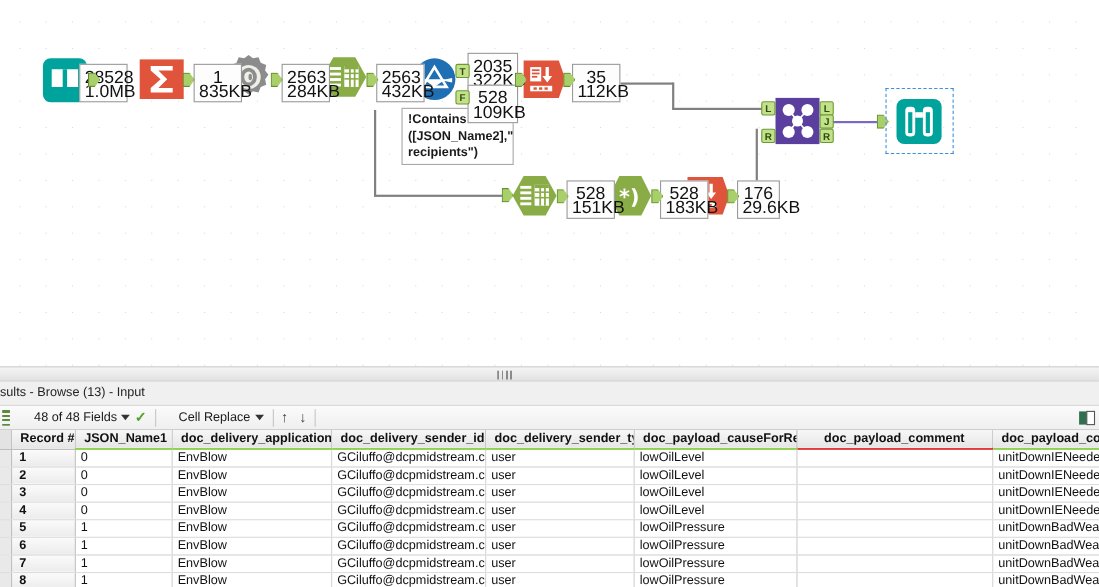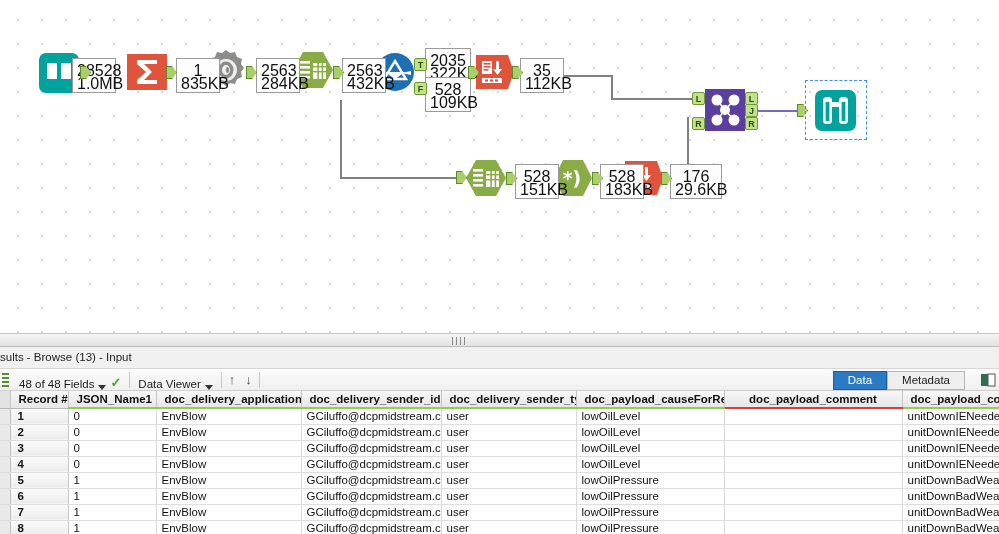--- a/index.html
+++ b/index.html
@@ -124,21 +124,21 @@
     border-bottom: 1px solid #cfcfcf;
     display: flex;
     align-items: center;
     font-size: 11.5px;
     color: #1a1a1a;
   }
   .tb-grip {
     width: 7px; height: 15px; margin: 0 4px 0 2px;
     background: repeating-linear-gradient(0deg,#5b8a3a 0 2px, transparent 2px 4px);
   }
-  .tb-item { display:flex; align-items:flex-end; gap:4px; padding: 0 6px; height: 21px; }
+  .tb-item { display:flex; align-items:center; gap:4px; padding: 0 6px; height: 21px; margin-left: 12px; }
   .tb-sep { width:1px; height: 16px; background: #c6c6c6; margin: 0 2px; }
   .caret {
     width:0;height:0;border-left:4px solid transparent;border-right:4px solid transparent;
     border-top:5px solid #333; display:inline-block;
   }
   .check { color: #52a22a; font-size: 13px; font-weight: bold; }
   .arrowbtn { color:#444; font-size: 13px; padding: 0 5px; }
 
   .tabs { position:absolute; right: 34px; top: 2px; display: flex; }
   .tab {
@@ -272,20 +272,25 @@
 
   <div class="rc" style="left:425px; top:48px; width:46px;">
     <div>2035</div>
     <div>322KB</div>
   </div>
   <div class="rc" style="left:425px; top:77px; width:46px;">
     <div>528</div>
     <div>109KB</div>
   </div>
 
+  <div class="anno" style="left:365px; top:98px; width:102px; height:52px;">
+    <span>!Contains</span><br>
+    <span>([JSON_Name2],"</span><br>
+    <span>recipients")</span>
+  </div>
 
   <div class="port inarrow" style="left:468px; top:66px;"></div>
   <div class="node" style="left:474px; top:52px;">
     <svg width="40" height="40" viewBox="0 0 40 40">
       <path d="M2 3 L34 3 L40 20 L34 37 L2 37 Z" fill="#e0543c"></path>
       <rect x="8" y="9" width="10" height="13" fill="#fff"></rect>
       <rect x="9.5" y="11" width="7" height="1.6" fill="#e0543c"></rect>
       <rect x="9.5" y="14" width="7" height="1.6" fill="#e0543c"></rect>
       <rect x="9.5" y="17" width="5" height="1.6" fill="#e0543c"></rect>
       <path d="M22 9 v8 h-3 l4.5 6 l4.5 -6 h-3 v-8 z" fill="#fff"></path>
@@ -344,21 +349,21 @@
       <rect x="9.5" y="14" width="7" height="1.6" fill="#e0543c"></rect>
       <rect x="9.5" y="17" width="5" height="1.6" fill="#e0543c"></rect>
       <path d="M22 9 v8 h-3 l4.5 6 l4.5 -6 h-3 v-8 z" fill="#fff"></path>
       <rect x="8" y="26" width="20" height="5" fill="#fff"></rect>
       <rect x="11" y="27.4" width="3" height="2.2" fill="#e0543c"></rect>
       <rect x="16" y="27.4" width="3" height="2.2" fill="#e0543c"></rect>
       <rect x="21" y="27.4" width="3" height="2.2" fill="#e0543c"></rect>
     </svg>
   </div>
   <div class="port inarrow" style="left:661px; top:172px;"></div>
-  <div class="rc" style="left:670px; top:164px; width:52px;">
+  <div class="rc" style="left:670px; top:164px; width:39px;">
     <div>176</div>
     <div>29.6KB</div>
   </div>
 
   <div class="port lbl" style="left:692px; top:92px;">L</div>
   <div class="port lbl" style="left:692px; top:117px;">R</div>
   <div class="node" style="left:704px; top:88px;">
     <svg width="42" height="44" viewBox="0 0 42 44">
       <rect x="1" y="1" width="40" height="42" fill="#5b3f9e"></rect>
       <circle cx="13" cy="12" r="5.5" fill="#fff"></circle>
@@ -401,32 +406,28 @@
 
   <div id="results-toolbar">
     <div class="tb-grip"></div>
     <div class="tb-item">
       <span>48 of 48 Fields</span>
       <span class="caret"></span>
       <span class="check">✓</span>
     </div>
     <div class="tb-sep"></div>
     <div class="tb-item">
-      <span>Data Viewer</span>
+      <span>Cell Replace</span>
       <span class="caret"></span>
     </div>
     <div class="tb-sep"></div>
     <span class="arrowbtn">↑</span>
     <span class="arrowbtn">↓</span>
     <div class="tb-sep"></div>
 
-    <div class="tabs">
-      <div class="tab active">Data</div>
-      <div class="tab">Metadata</div>
-    </div>
     <div class="tb-right-icon">
       <svg width="18" height="16" viewBox="0 0 18 16">
         <rect x="2" y="2" width="7" height="12" fill="#2f6e4f"></rect>
         <rect x="9" y="2" width="7" height="12" fill="#ffffff" stroke="#555" stroke-width="1"></rect>
       </svg>
     </div>
   </div>
 
   <div id="grid">
     <table>

